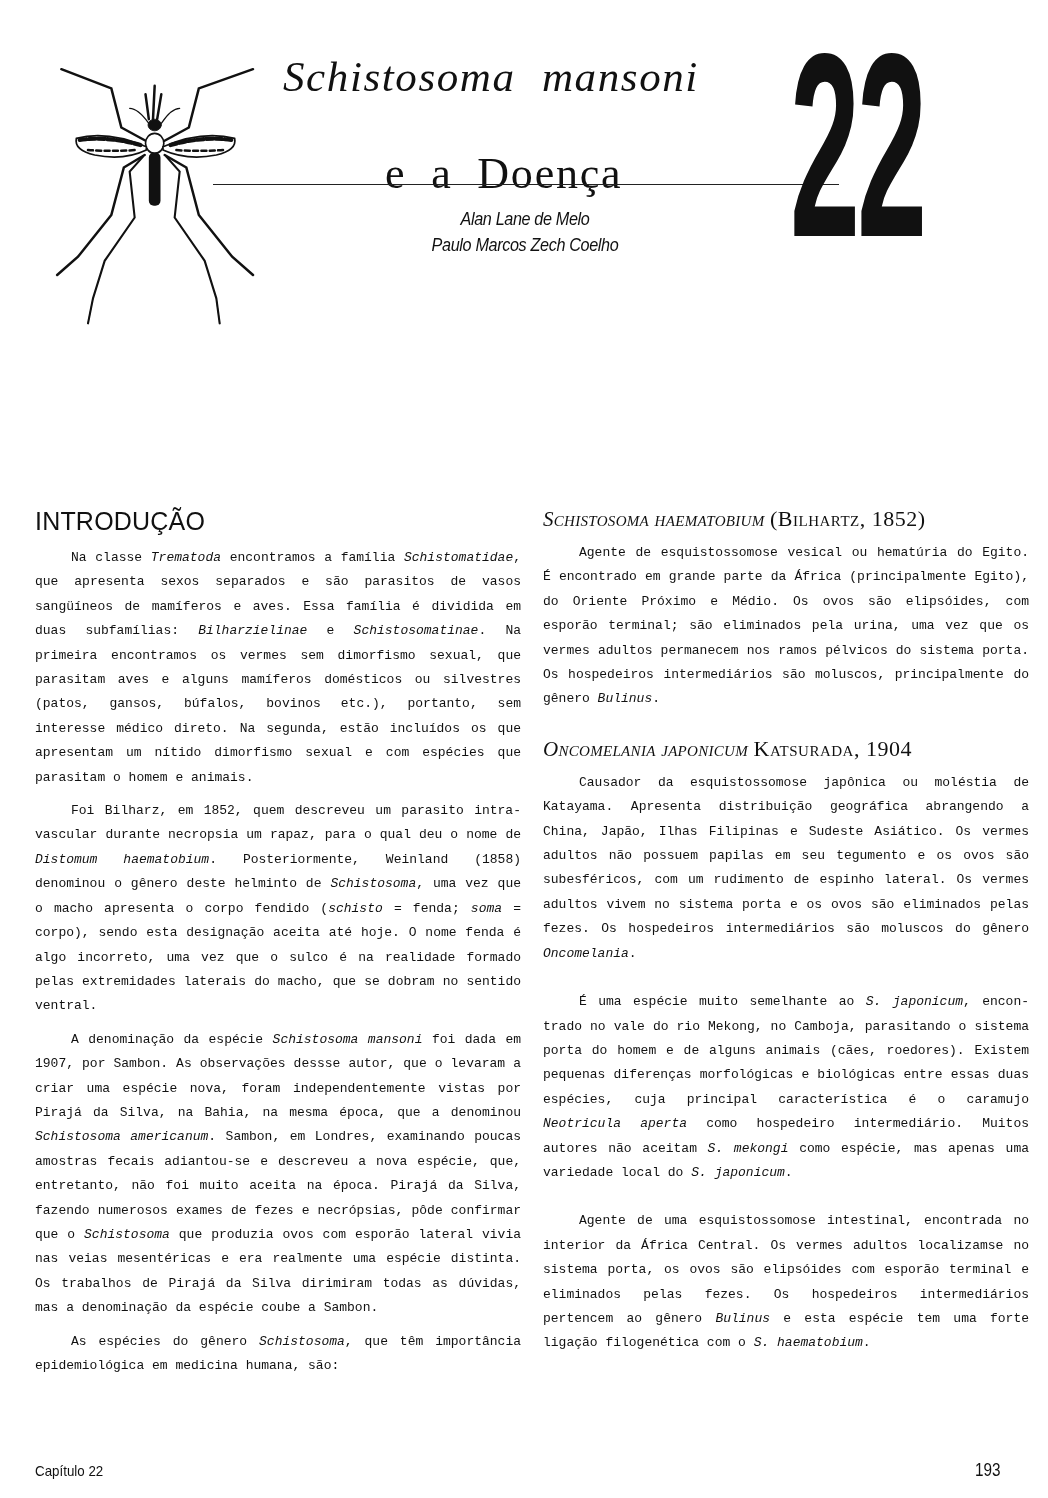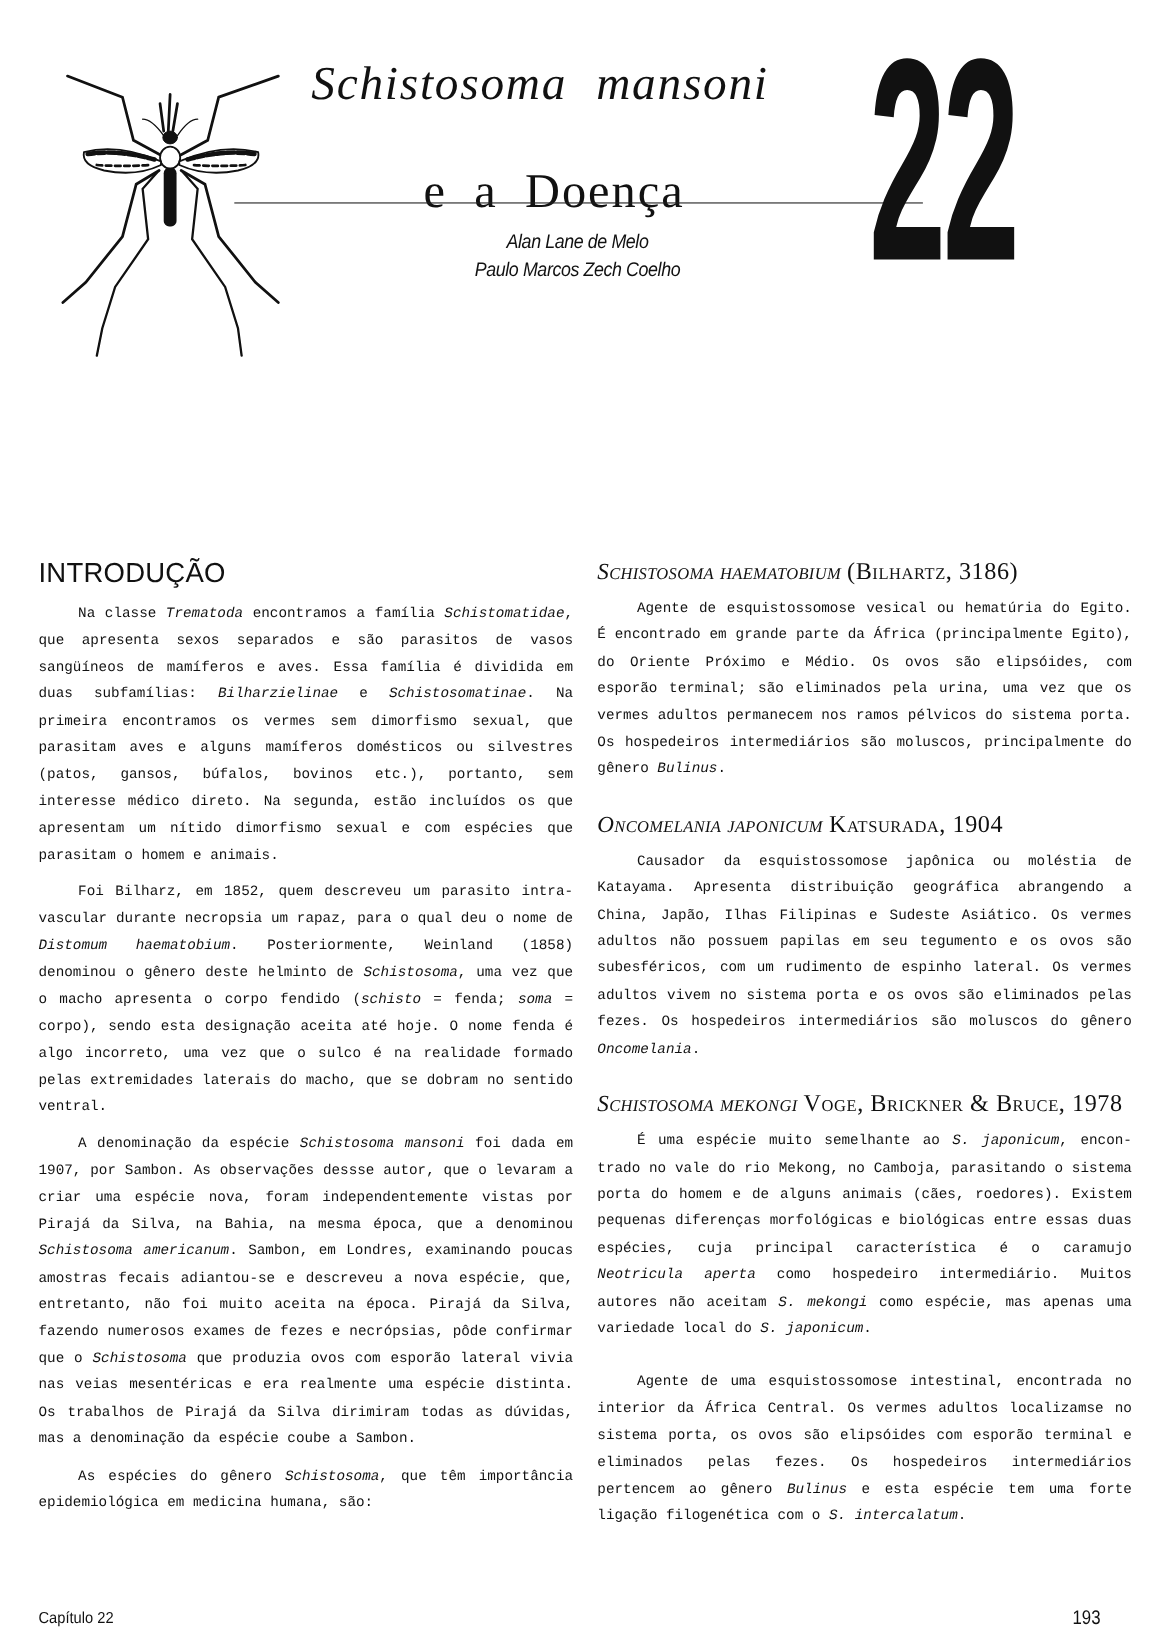--- a/index.html
+++ b/index.html
@@ -119,37 +119,33 @@
   <p>Na classe <i>Trematoda</i> encontramos a família <i>Schisto­matidae</i>, que apresenta sexos separados e são parasitos de vasos sangüíneos de mamíferos e aves. Essa família é dividida em duas subfamílias: <i>Bilharzielinae</i> e <i>Schistosomatinae</i>. Na primeira encontramos os vermes sem dimorfismo sexual, que parasitam aves e alguns ma­míferos domésticos ou silvestres (patos, gansos, búfa­los, bovinos etc.), portanto, sem interesse médico dire­to. Na segunda, estão incluídos os que apresentam um nítido dimorfismo sexual e com espécies que parasitam o homem e animais.</p>
   <p>Foi Bilharz, em 1852, quem descreveu um parasito intra­vascular durante necropsia um rapaz, para o qual deu o nome de <i>Distomum haematobium</i>. Posteriormente, Weinland (1858) denominou o gênero deste helminto de <i>Schistosoma</i>, uma vez que o macho apresenta o corpo fendido (<i>schisto</i> = fenda; <i>soma</i> = corpo), sendo esta designação aceita até hoje. O nome fenda é algo incorreto, uma vez que o sulco é na realidade formado pelas extremidades laterais do macho, que se dobram no sentido ventral.</p>
   <p>A denominação da espécie <i>Schistosoma mansoni</i> foi dada em 1907, por Sambon. As observações dessse au­tor, que o levaram a criar uma espécie nova, foram inde­pendentemente vistas por Pirajá da Silva, na Bahia, na mesma época, que a denominou <i>Schistosoma ameri­canum</i>. Sambon, em Londres, examinando poucas amos­tras fecais adiantou-se e descreveu a nova espécie, que, entretanto, não foi muito aceita na época. Pirajá da Silva, fazendo numerosos exames de fezes e necrópsias, pôde confirmar que o <i>Schistosoma</i> que produzia ovos com es­porão lateral vivia nas veias mesentéricas e era realmen­te uma espécie distinta. Os trabalhos de Pirajá da Silva dirimiram todas as dúvidas, mas a denominação da espé­cie coube a Sambon.</p>
   <p>As espécies do gênero <i>Schistosoma</i>, que têm importân­cia epidemiológica em medicina humana, são:</p>
 </div>
 
 <div id="col-right" class="col">
   <div class="sec">
     <h3 class="species">
       <span class="sci">Schistosoma haematobium</span>
-      <span class="auth">(Bilhartz, 3186)</span>
+      <span class="auth">(Bilhartz, 1852)</span>
     </h3>
     <p>Agente de esquistossomose vesical ou hematúria do Egito. É encontrado em grande parte da África (principal­mente Egito), do Oriente Próximo e Médio. Os ovos são elipsóides, com esporão terminal; são eliminados pela urina, uma vez que os vermes adultos permanecem nos ramos pél­vicos do sistema porta. Os hospedeiros intermediários são moluscos, principalmente do gênero <i>Bulinus</i>.</p>
   </div>
   <div class="sec" id="sec-japonicum">
     <h3 class="species">
       <span class="sci">Oncomelania japonicum</span>
       <span class="auth">Katsurada, 1904</span>
     </h3>
     <p>Causador da esquistossomose japônica ou moléstia de Katayama. Apresenta distribuição geográfica abrangendo a China, Japão, Ilhas Filipinas e Sudeste Asiático. Os vermes adultos não possuem papilas em seu tegumento e os ovos são subesféricos, com um rudimento de espinho lateral. Os vermes adultos vivem no sistema porta e os ovos são elimi­nados pelas fezes. Os hospedeiros intermediários são moluscos do gênero <i>Oncomelania</i>.</p>
   </div>
   <div class="sec">
-    <h3 class="species">
-      <span class="sci">Schistosoma mekongi</span>
-      <span class="auth">Voge, Brickner &amp; Bruce, 1978</span>
-    </h3>
     <p>É uma espécie muito semelhante ao <i>S. japonicum</i>, encon­trado no vale do rio Mekong, no Camboja, parasitando o sistema porta do homem e de alguns animais (cães, roedo­res). Existem pequenas diferenças morfológicas e biológicas entre essas duas espécies, cuja principal característica é o caramujo <i>Neotricula aperta</i> como hospedeiro intermediário. Muitos autores não aceitam <i>S. mekongi</i> como espécie, mas apenas uma variedade local do <i>S. japonicum</i>.</p>
   </div>
   <div class="sec">
-    <p>Agente de uma esquistossomose intestinal, encontrada no interior da África Central. Os vermes adultos localizam­se no sistema porta, os ovos são elipsóides com esporão terminal e eliminados pelas fezes. Os hospedeiros interme­diários pertencem ao gênero <i>Bulinus</i> e esta espécie tem uma forte ligação filogenética com o <i>S. intercalatum</i>.</p>
+    <p>Agente de uma esquistossomose intestinal, encontrada no interior da África Central. Os vermes adultos localizam­se no sistema porta, os ovos são elipsóides com esporão terminal e eliminados pelas fezes. Os hospedeiros interme­diários pertencem ao gênero <i>Bulinus</i> e esta espécie tem uma forte ligação filogenética com o <i>S. haematobium</i>.</p>
   </div>
 </div>
 
 <div id="footer-chapter" class="abs">Capítulo 22</div>
 <div id="footer-page" class="abs">193</div>
 
 </body></html>

